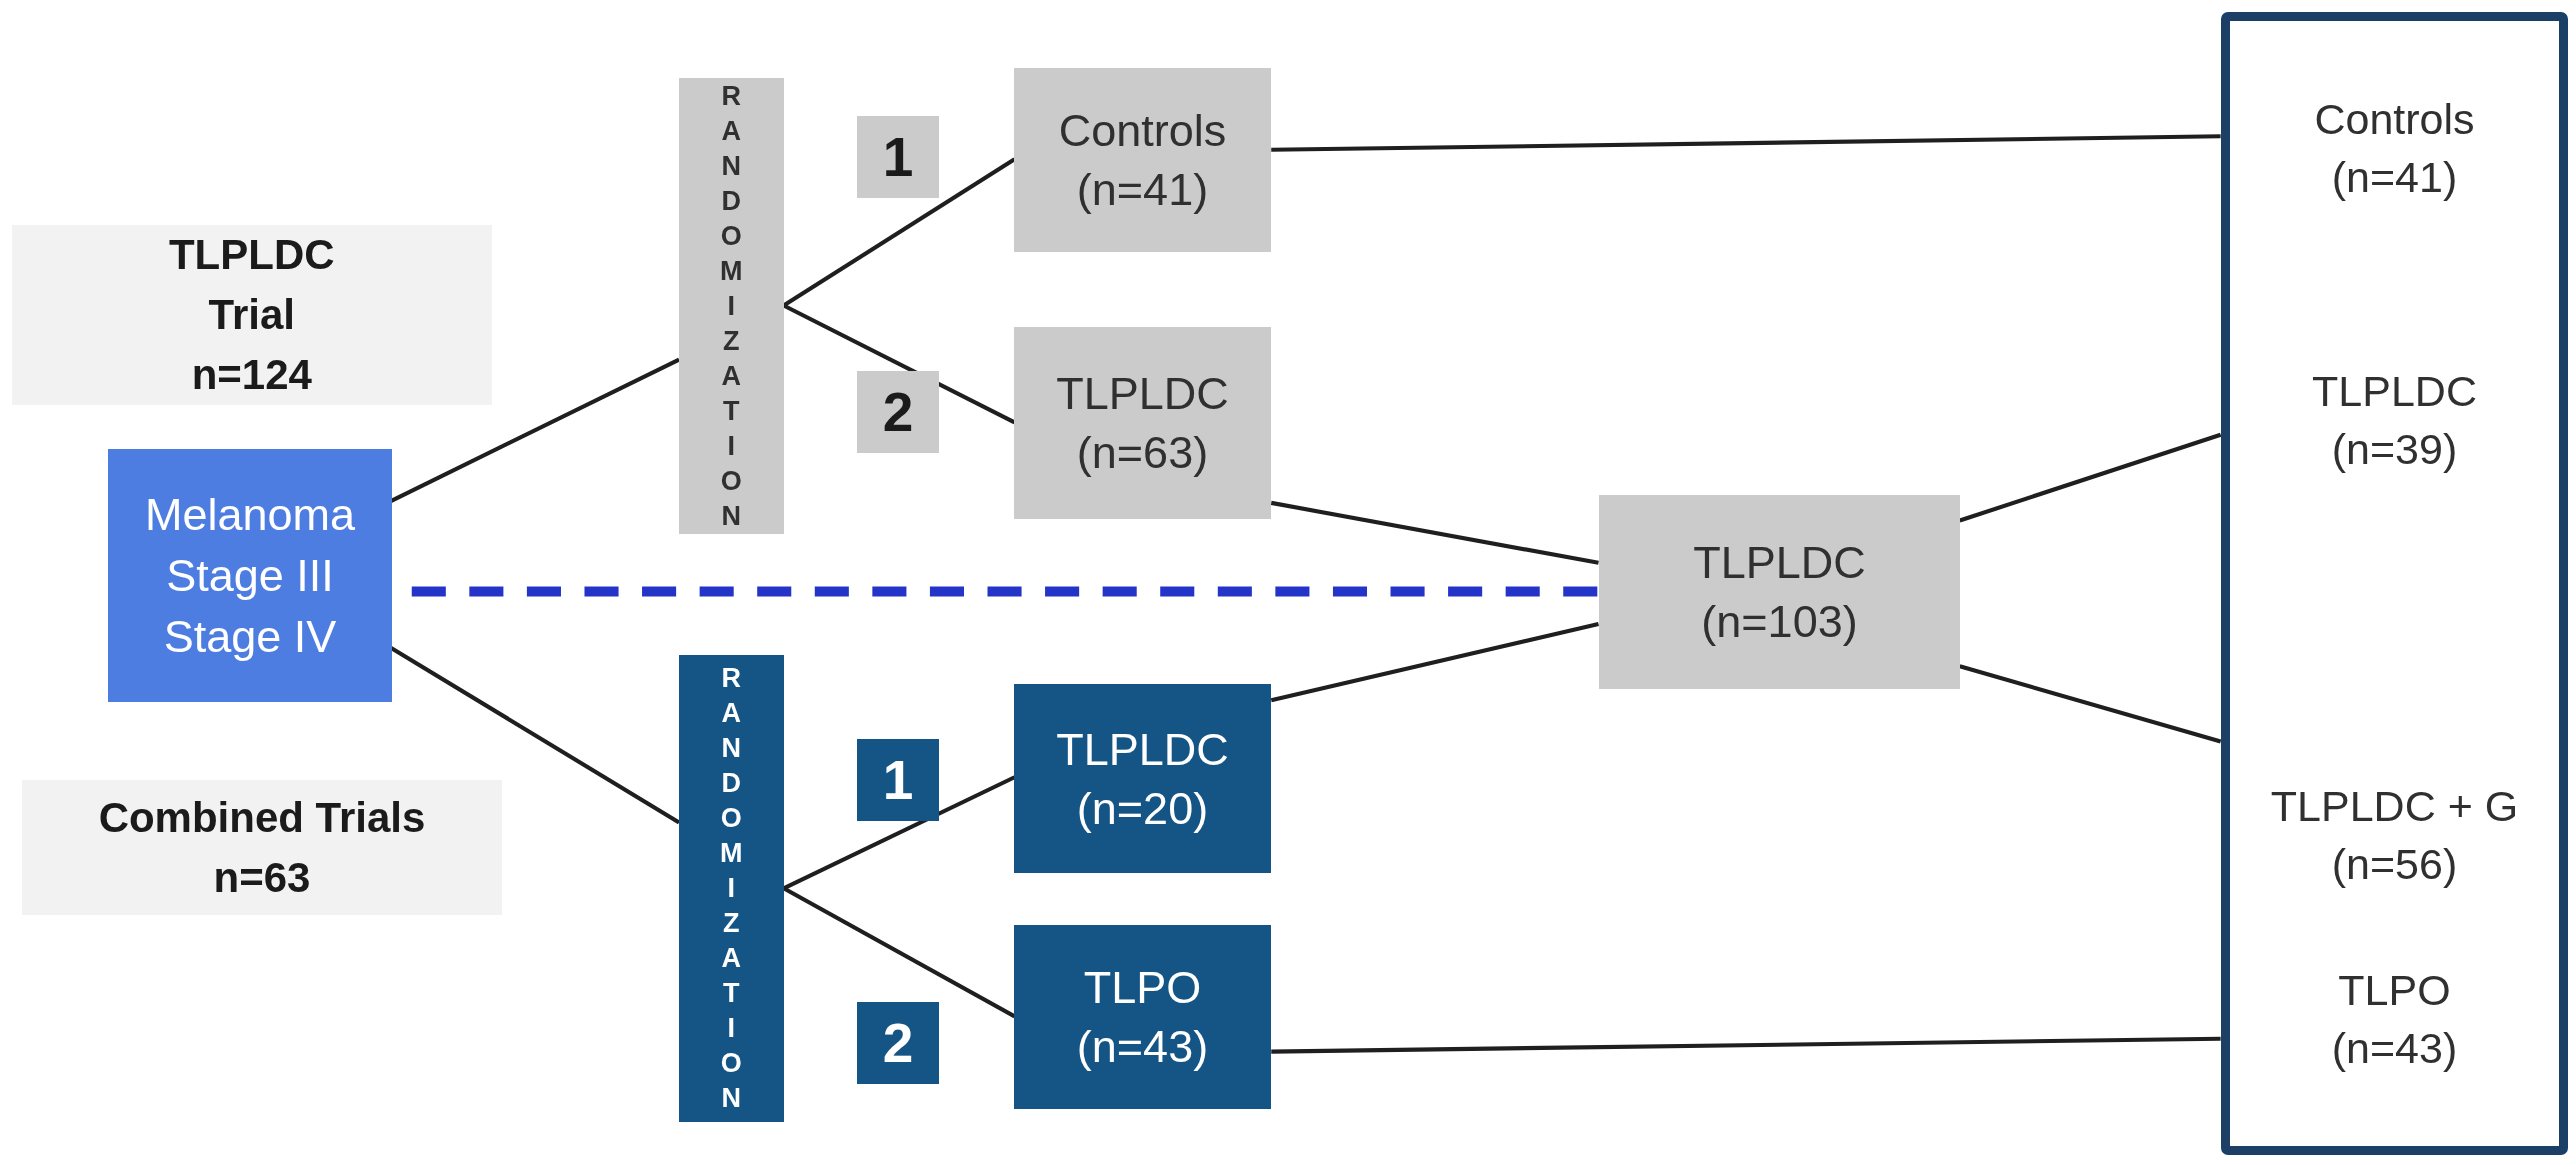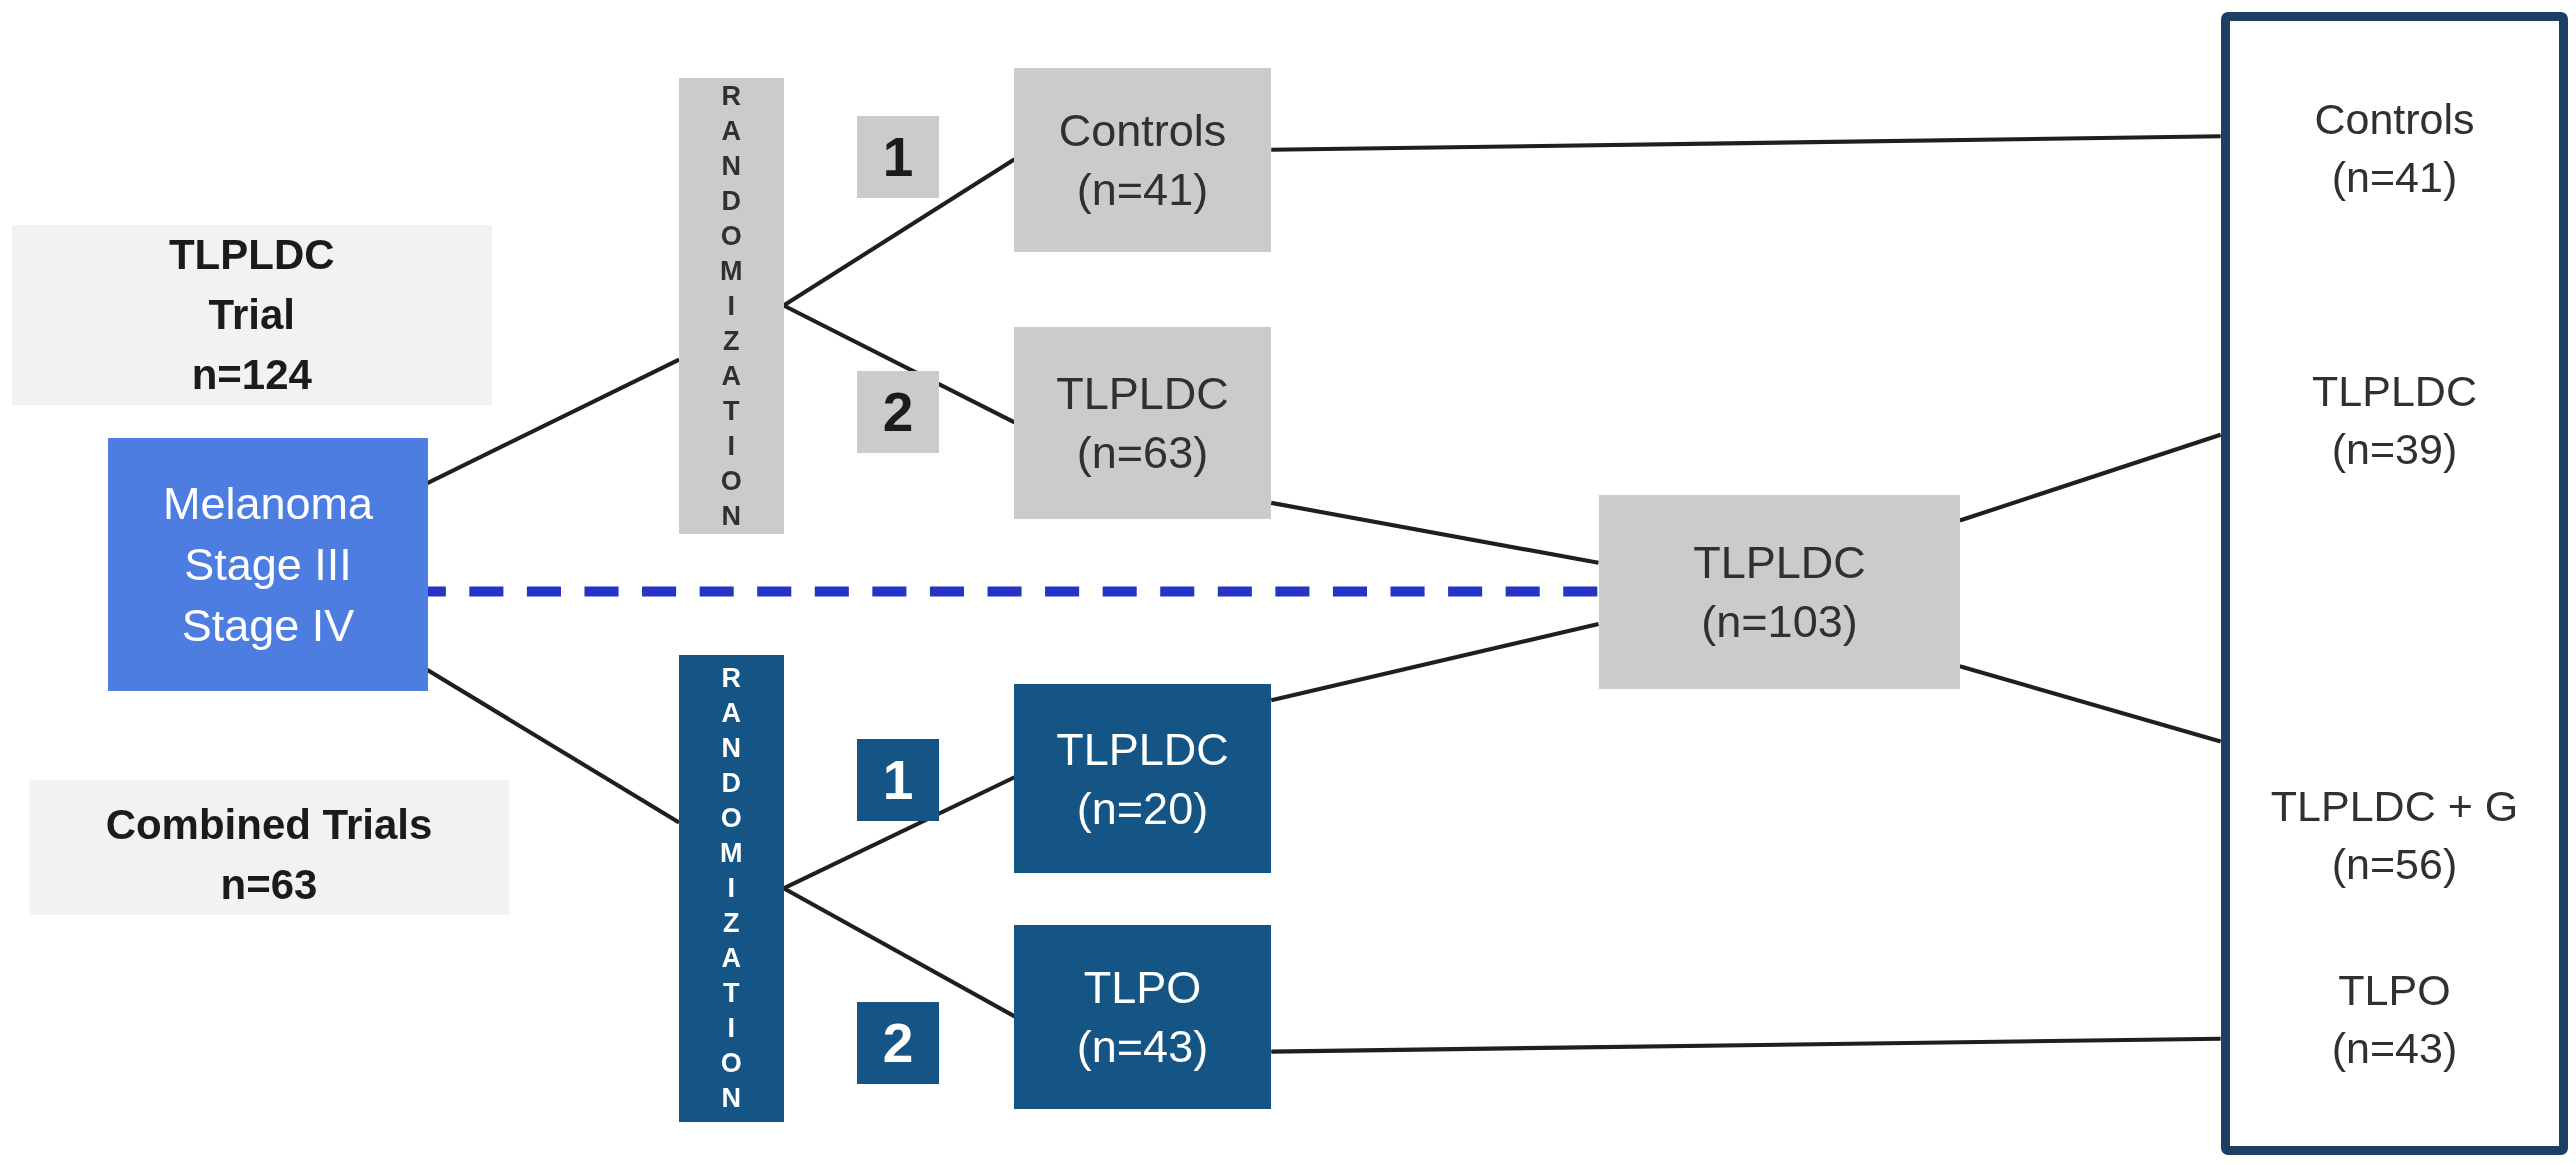--- a/index.html
+++ b/index.html
@@ -65,27 +65,27 @@
     <line x1="2163" y1="1790" x2="3779" y2="1768"></line>
     <line class="dashed" x1="700" y1="1007" x2="2725" y2="1007"></line>
   </svg>
 
   <div class="abs flexc label" style="left:11.8px;top:225px;width:480px;height:180px;">
     <span>TLPLDC</span>
     <span>Trial</span>
     <span>n=124</span>
   </div>
 
-  <div class="abs flexc bluebox" style="left:108px;top:438px;width:320px;height:253px;">
+  <div class="abs flexc bluebox" style="left:108px;top:449px;width:284px;height:253px;">
     <span>Melanoma</span>
     <span>Stage III</span>
     <span>Stage IV</span>
   </div>
 
-  <div class="abs flexc label" style="left:29px;top:780px;width:480px;height:135px;justify-content:flex-end;">
+  <div class="abs flexc label" style="left:22px;top:780px;width:480px;height:135px;">
     <span>Combined Trials</span>
     <span>n=63</span>
   </div>
 
   <div class="abs flexc randbar gray" style="left:679px;top:78px;width:105px;height:456px;">
       <div>R</div>
       <div>A</div>
       <div>N</div>
       <div>D</div>
       <div>O</div>

